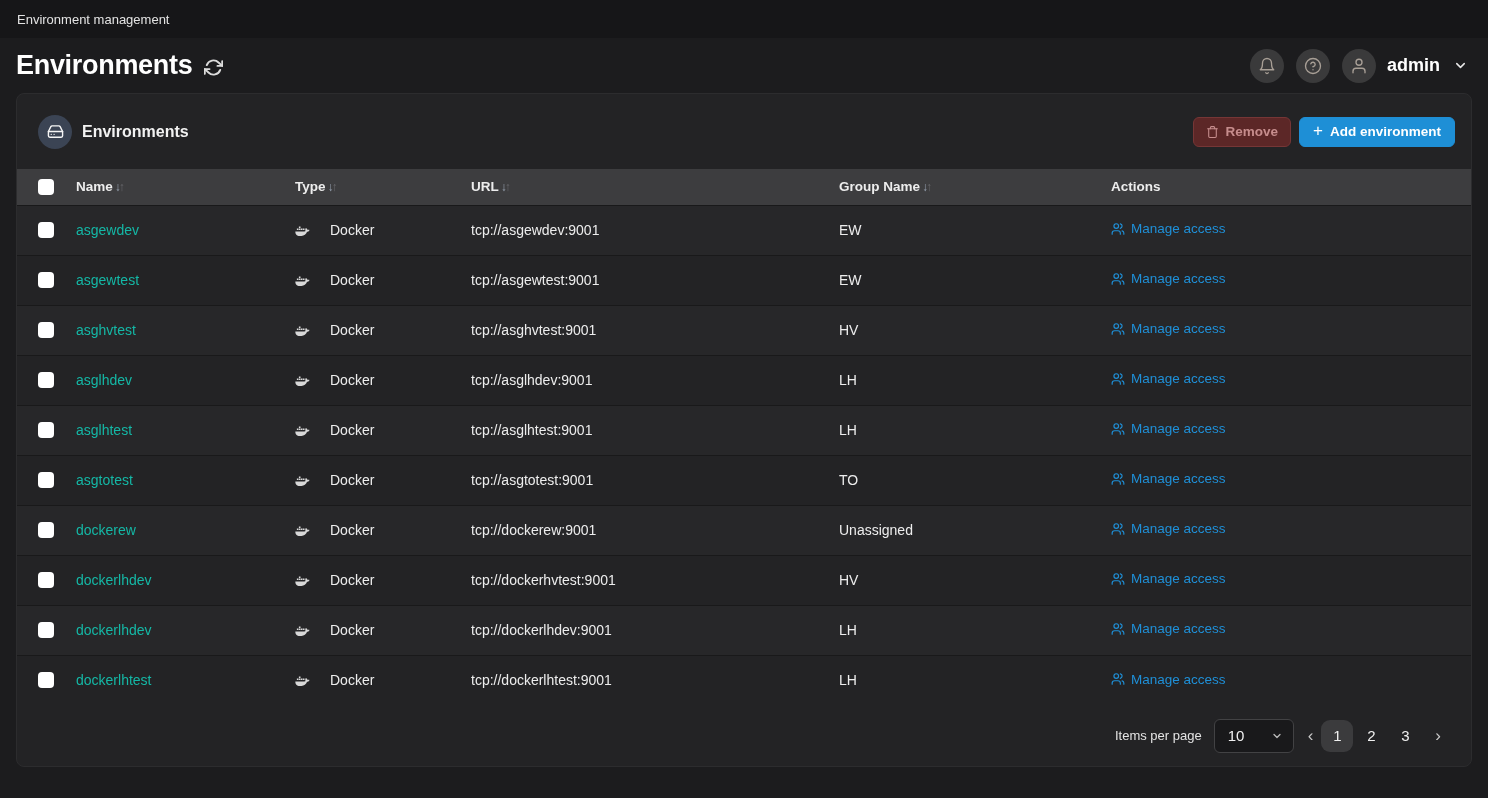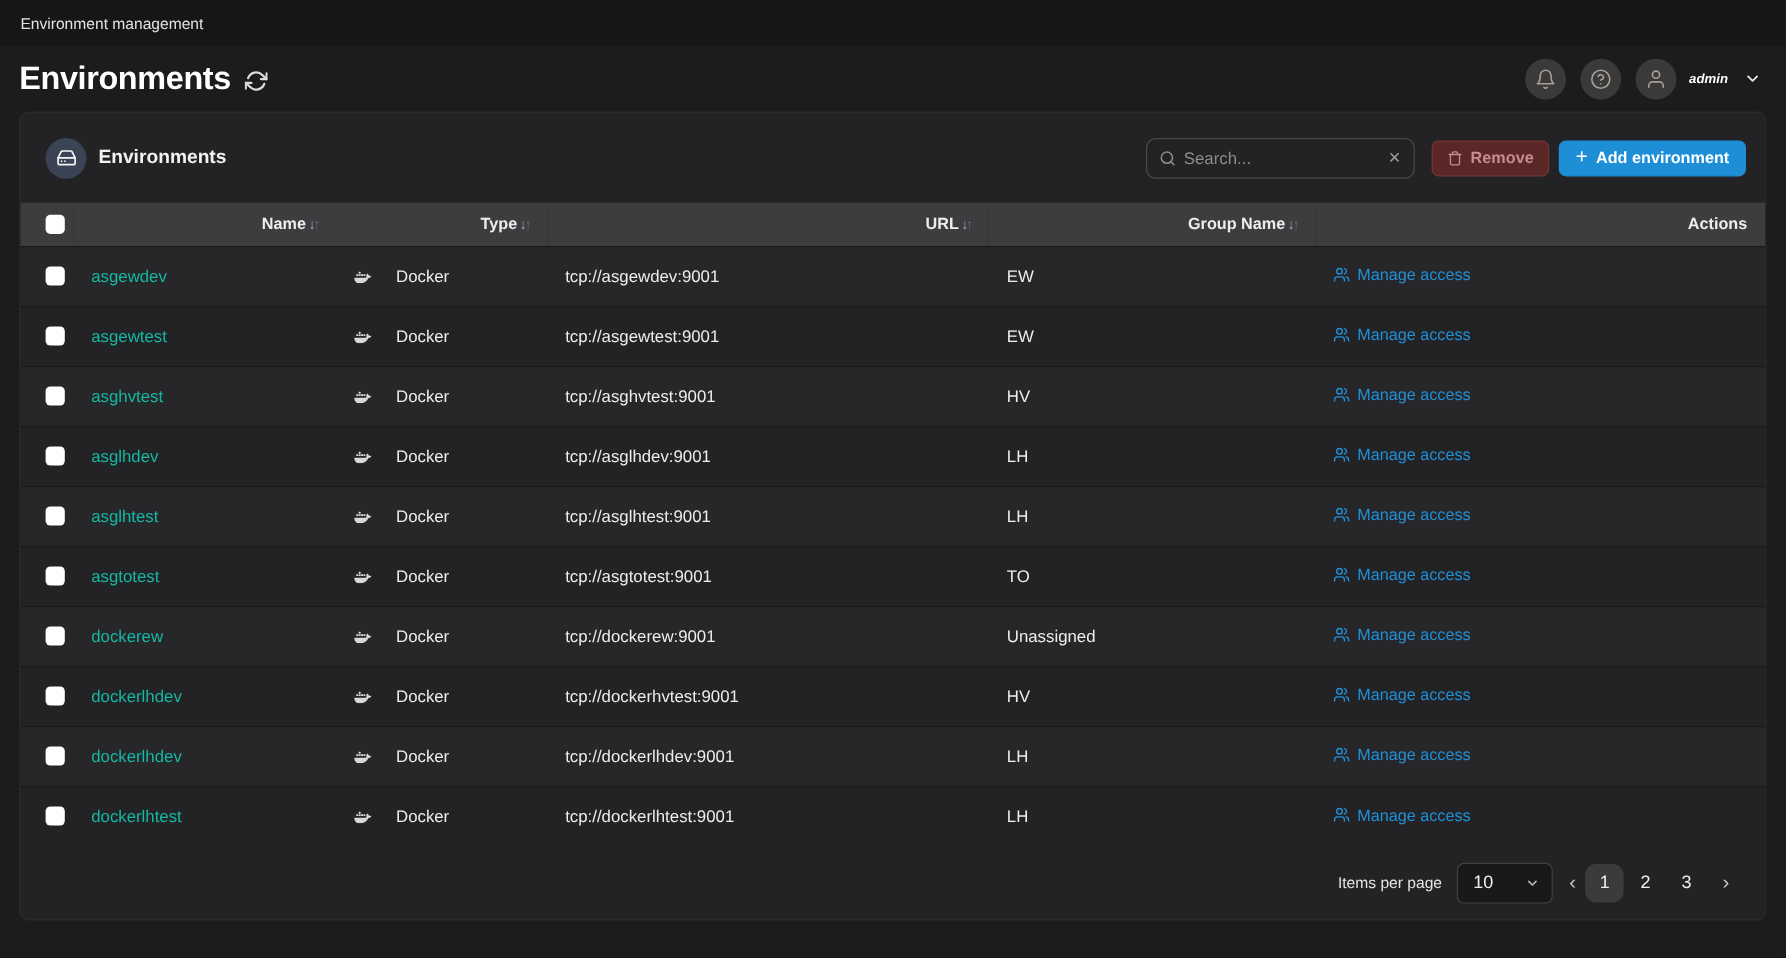--- a/index.html
+++ b/index.html
@@ -26,21 +26,21 @@
   }
   .title-wrap { display: flex; align-items: center; gap: 12px; }
   .title-wrap h1 { font-size: 27px; font-weight: 700; color: #ffffff; letter-spacing: -.3px; }
   .refresh-btn { cursor: pointer; color: #dcdcdc; margin-top: 3px; }
   .header-right { display: flex; align-items: center; }
   .icon-circle {
     width: 34px; height: 34px; border-radius: 50%; background: #3a3a3b;
     border: none; display: flex; align-items: center; justify-content: center;
     color: #a89f96; margin-left: 12px; cursor: pointer;
   }
-  .username { font-size: 11px; font-weight: 600; color: #ffffff; margin-left: 11px; font-style: italic; }
+  .username { font-size: 18px; font-weight: 600; color: #ffffff; margin-left: 11px; }
   .user-chevron { color: #e8e8e8; margin-left: 13px; cursor: pointer; }
 
   
   .card {
     margin: 0 16px; height: 674px; background: #232325;
     border: 1px solid #2c2c2e; border-radius: 8px; overflow: hidden;
   }
   .card-header {
     height: 75px; display: flex; align-items: center;
     justify-content: space-between; padding: 0 16px 0 21px;
@@ -75,21 +75,21 @@
   }
   .btn-primary {
     margin-left: 8px; padding: 0 13px; background: #1e8fd6;
     border: 1px solid #1e8fd6; color: #ffffff; gap: 7px;
   }
   .btn-primary .plus { font-size: 17px; font-weight: 400; margin-top: -2px; }
 
   
   table { width: 100%; border-collapse: collapse; table-layout: fixed; }
   thead tr { background: #3d3d3f; height: 36px; }
-  th { text-align: right; font-size: 13.5px; font-weight: 600; color: #ededed;
+  th { text-align: left; font-size: 13.5px; font-weight: 600; color: #ededed;
        padding: 0 15px; white-space: nowrap; }
   th .sort { margin-left: 2px; font-size: 12px; font-weight: 400; letter-spacing: -2px; }
   th .sort-down { color: #97a2b1; }
   th .sort-up { color: #68686c; }
   tbody tr { height: 50px; border-top: 1px solid #19191a; }
   tbody tr:nth-child(odd) { background: #272729; }
   tbody tr:nth-child(even) { background: #232325; }
   td { padding: 0 15px; font-size: 14px; color: #ededed; white-space: nowrap;
        overflow: hidden; }
   .cb-cell { padding: 0 0 0 21px; }
@@ -193,30 +193,20 @@
                 <line x1="22" y1="12" x2="2" y2="12"></line>
                 <path d="M5.45 5.11 2 12v6a2 2 0 0 0 2 2h16a2 2 0 0 0 2-2v-6l-3.45-6.89A2 2 0 0 0 16.76 4H7.24a2 2 0 0 0-1.79 1.11z"></path>
                 <line x1="6" y1="16" x2="6.01" y2="16"></line>
                 <line x1="10" y1="16" x2="10.01" y2="16"></line>
               </svg>
             </span>
         </div>
         <span class="card-title">Environments</span>
       </div>
       <div class="card-actions">
-        <div class="search-box">
-          <span class="mag">
-              <svg width="14" height="14" viewBox="0 0 24 24" fill="none" stroke="currentColor" stroke-width="2.2" stroke-linecap="round" stroke-linejoin="round">
-                <circle cx="11" cy="11" r="8"></circle>
-                <line x1="21" y1="21" x2="16.65" y2="16.65"></line>
-              </svg>
-            </span>
-          <input placeholder="Search..." style="">
-          <span class="search-clear">✕</span>
-        </div>
         <button class="btn btn-danger">
           <span>
               <svg width="13" height="14" viewBox="0 0 24 24" fill="none" stroke="currentColor" stroke-width="2" stroke-linecap="round" stroke-linejoin="round">
                 <polyline points="3 6 5 6 21 6"></polyline>
                 <path d="M19 6v14a2 2 0 0 1-2 2H7a2 2 0 0 1-2-2V6m3 0V4a2 2 0 0 1 2-2h4a2 2 0 0 1 2 2v2"></path>
               </svg>
             </span>
           <span>Remove</span>
         </button>
         <button class="btn btn-primary">

